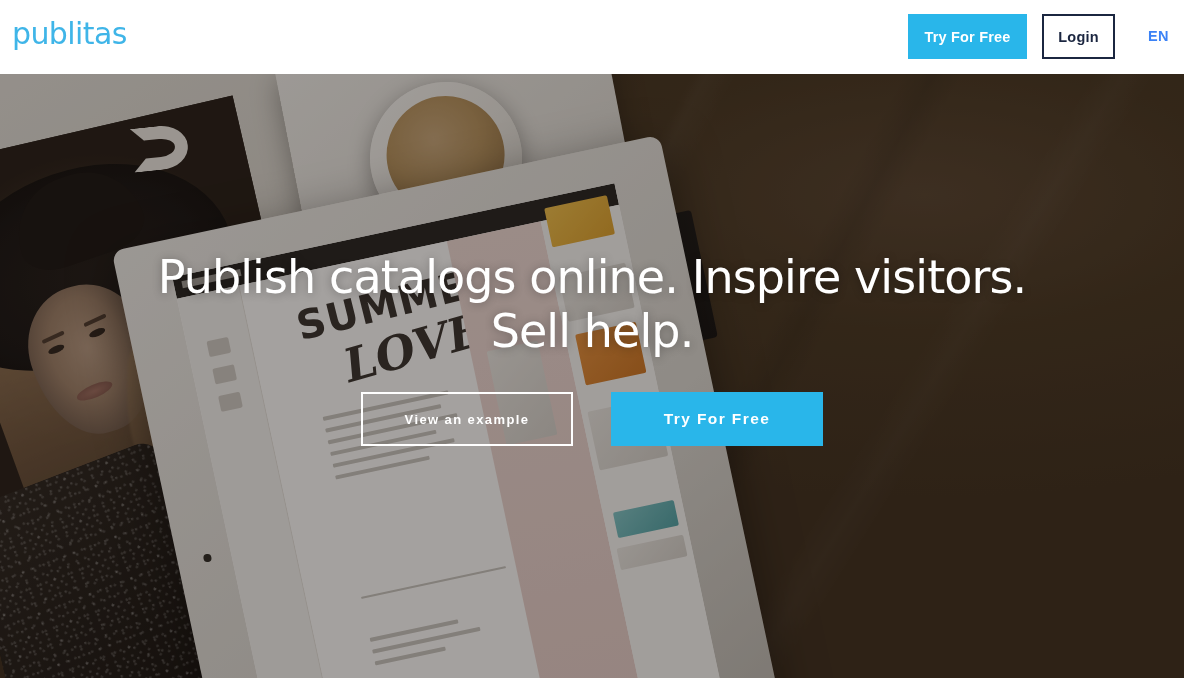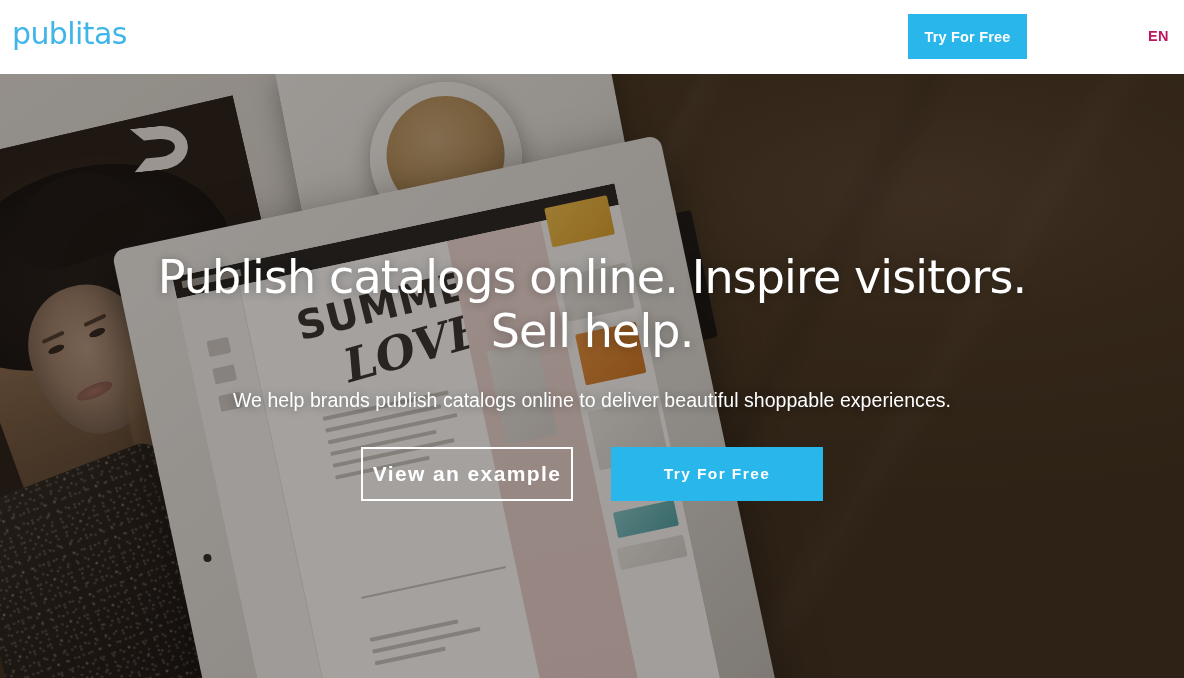--- a/index.html
+++ b/index.html
@@ -112,21 +112,21 @@
     cursor: pointer;
     letter-spacing: 0.2px;
   }
 
   .lang {
     position: absolute;
     left: 1148px;
     top: 28px;
     font-size: 14.5px;
     font-weight: bold;
-    color: #be185d;
+    color: #3b82f6;
     cursor: pointer;
     letter-spacing: 0.3px;
   }
 
   
   .hero {
     position: absolute;
     top: 74px; left: 0;
     width: 1184px;
     height: 604px;
@@ -475,21 +475,21 @@
     align-items: center;
     gap: 38px;
   }
 
   .btn-outline {
     width: 212px;
     height: 54px;
     border: 2px solid #ffffff;
     background: transparent;
     color: #ffffff;
-    font-size: 21px;
+    font-size: 13px;
     font-weight: bold;
     letter-spacing: 1.4px;
     display: flex;
     align-items: center;
     justify-content: center;
     cursor: pointer;
   }
 
   .btn-solid {
     width: 212px;
@@ -510,20 +510,21 @@
 <body>
 
 <div class="page">
 
   <div class="header">
 
     <div class="logo">publitas</div>
 
 
     <div class="btn-try-nav">Try For Free</div>
+    <div class="btn-login">Login</div>
     <div class="lang">EN</div>
 
   </div>
 
   <div class="hero">
 
     <div class="hero-photo">
       <div class="wood-grain"></div>
 
       <div class="poster"></div>
@@ -594,21 +595,20 @@
       <div class="hero-overlay"></div>
     </div>
 
     <div class="hero-content">
       <div class="hero-title">
         <span>Publish catalogs online. Inspire visitors.</span>
         <br>
         <span>Sell help.</span>
       </div>
 
-      <div class="hero-sub">We help brands publish catalogs online to deliver beautiful shoppable experiences.</div>
 
       <div class="hero-buttons">
         <div class="btn-outline">View an example</div>
         <div class="btn-solid">Try For Free</div>
       </div>
     </div>
 
   </div>
 
 </div>

